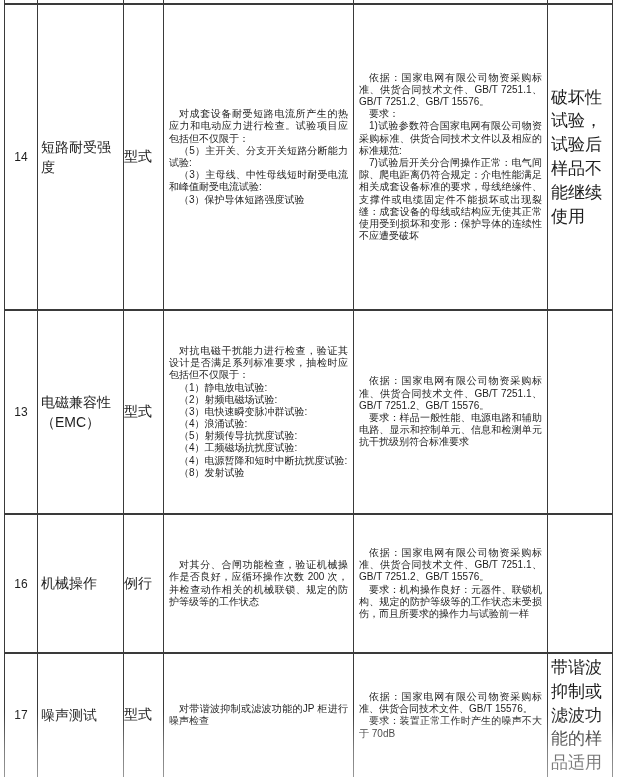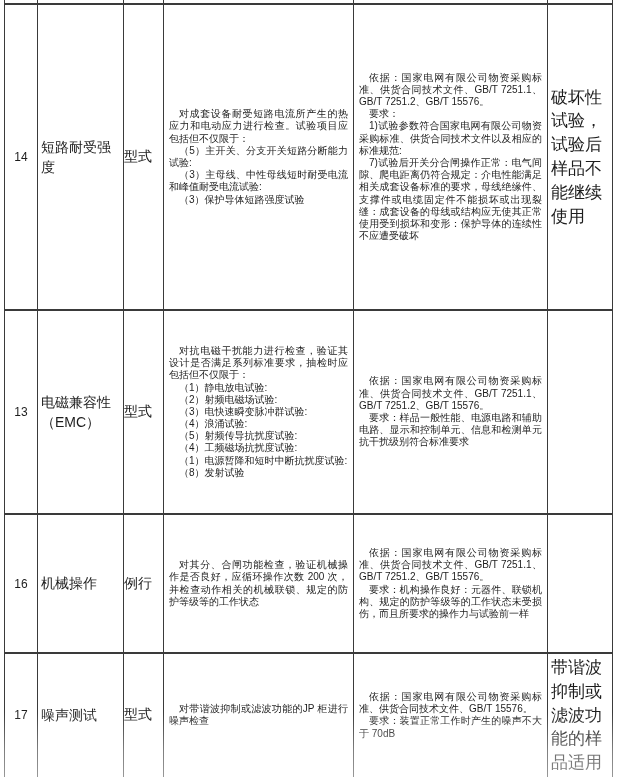--- a/index.html
+++ b/index.html
@@ -105,21 +105,21 @@
     <td class="c-name">电磁兼容性（EMC）</td>
     <td class="c-type">型式</td>
     <td class="c-desc">
       <p>对抗电磁干扰能力进行检查，验证其设计是否满足系列标准要求，抽检时应包括但不仅限于：</p>
       <p>（1）静电放电试验:</p>
       <p>（2）射频电磁场试验:</p>
       <p>（3）电快速瞬变脉冲群试验:</p>
       <p>（4）浪涌试验:</p>
       <p>（5）射频传导抗扰度试验:</p>
       <p>（4）工频磁场抗扰度试验:</p>
-      <p>（1）电源暂降和短时中断抗扰度试验:</p>
+      <p>（4）电源暂降和短时中断抗扰度试验:</p>
       <p>（8）发射试验</p>
     </td>
     <td class="c-req">
       <p>依据：国家电网有限公司物资采购标准、供货合同技术文件、GB/T 7251.1、GB/T 7251.2、GB/T 15576。</p>
       <p>要求：样品一般性能、电源电路和辅助电路、显示和控制单元、信息和检测单元抗干扰级别符合标准要求</p>
     </td>
     <td class="c-remark"></td>
   </tr>
 
   <tr class="row-16">

